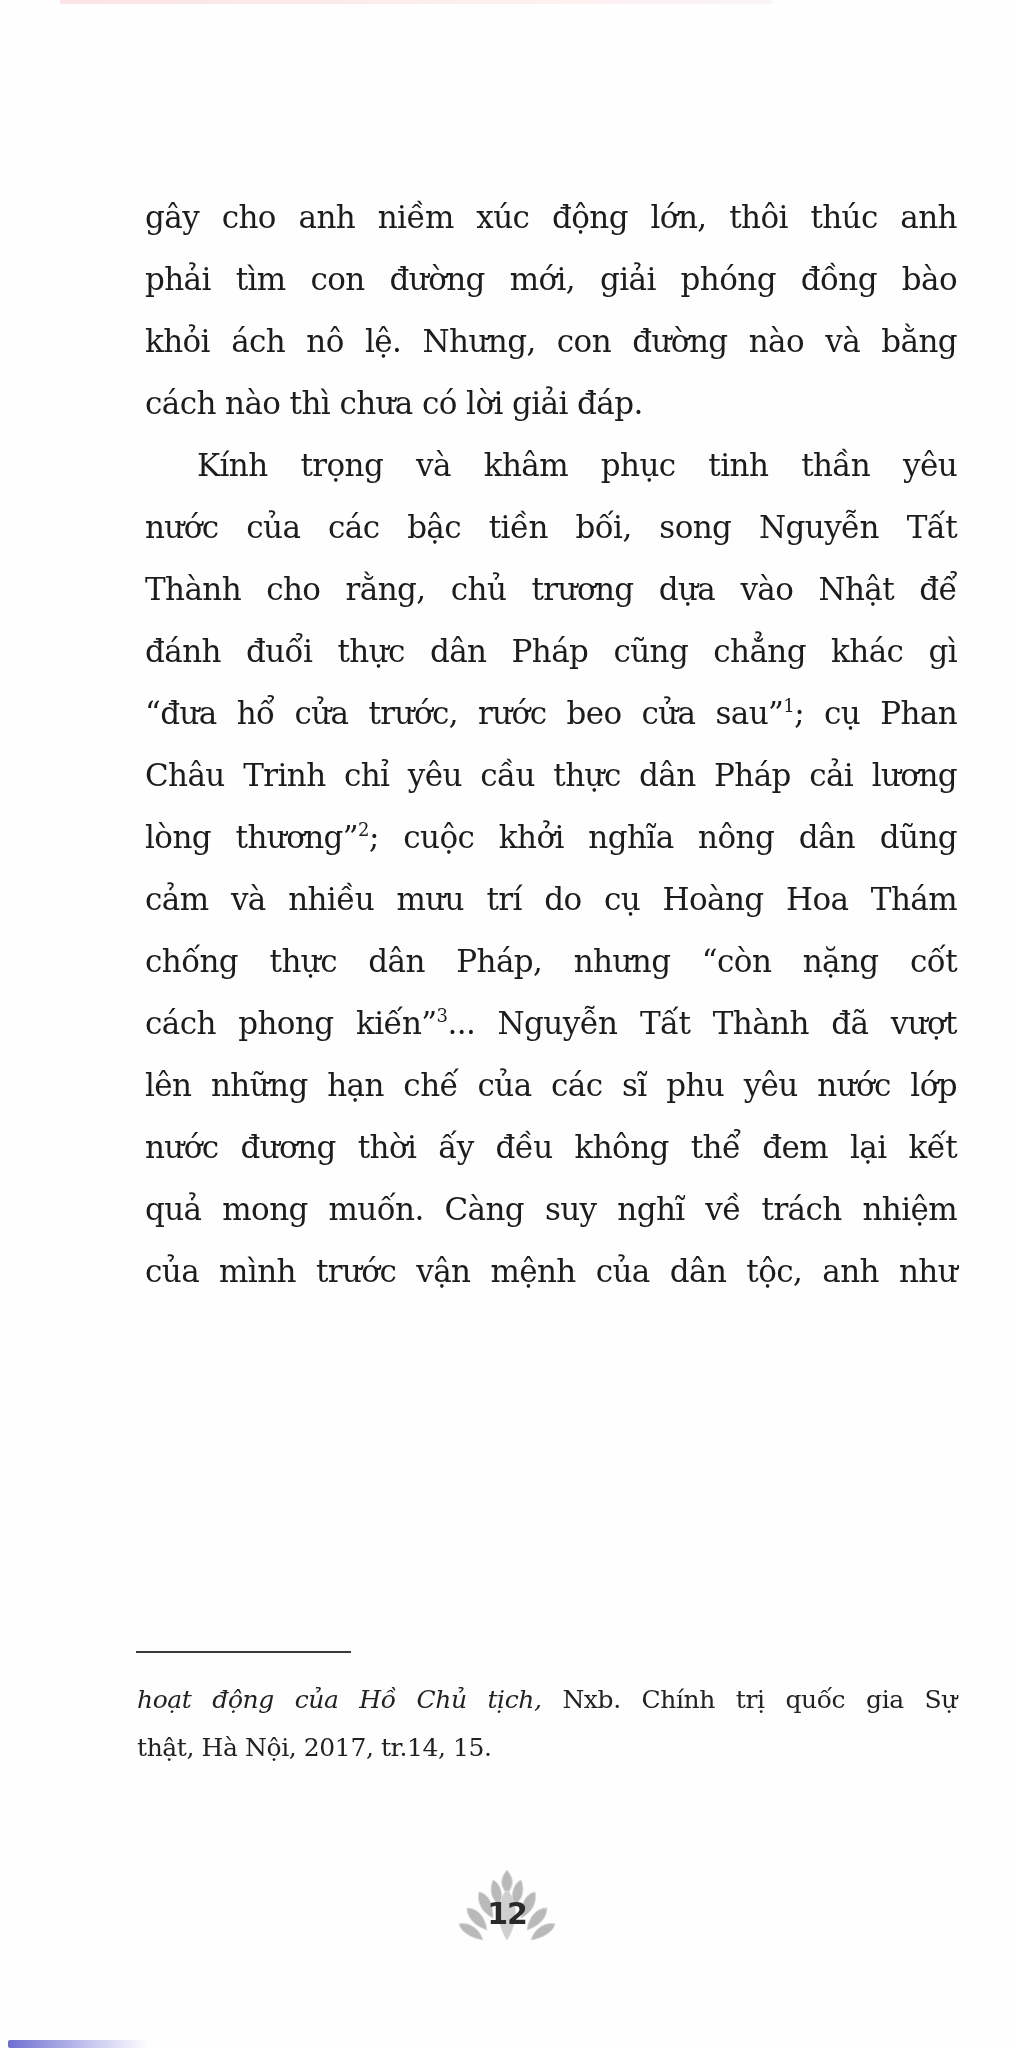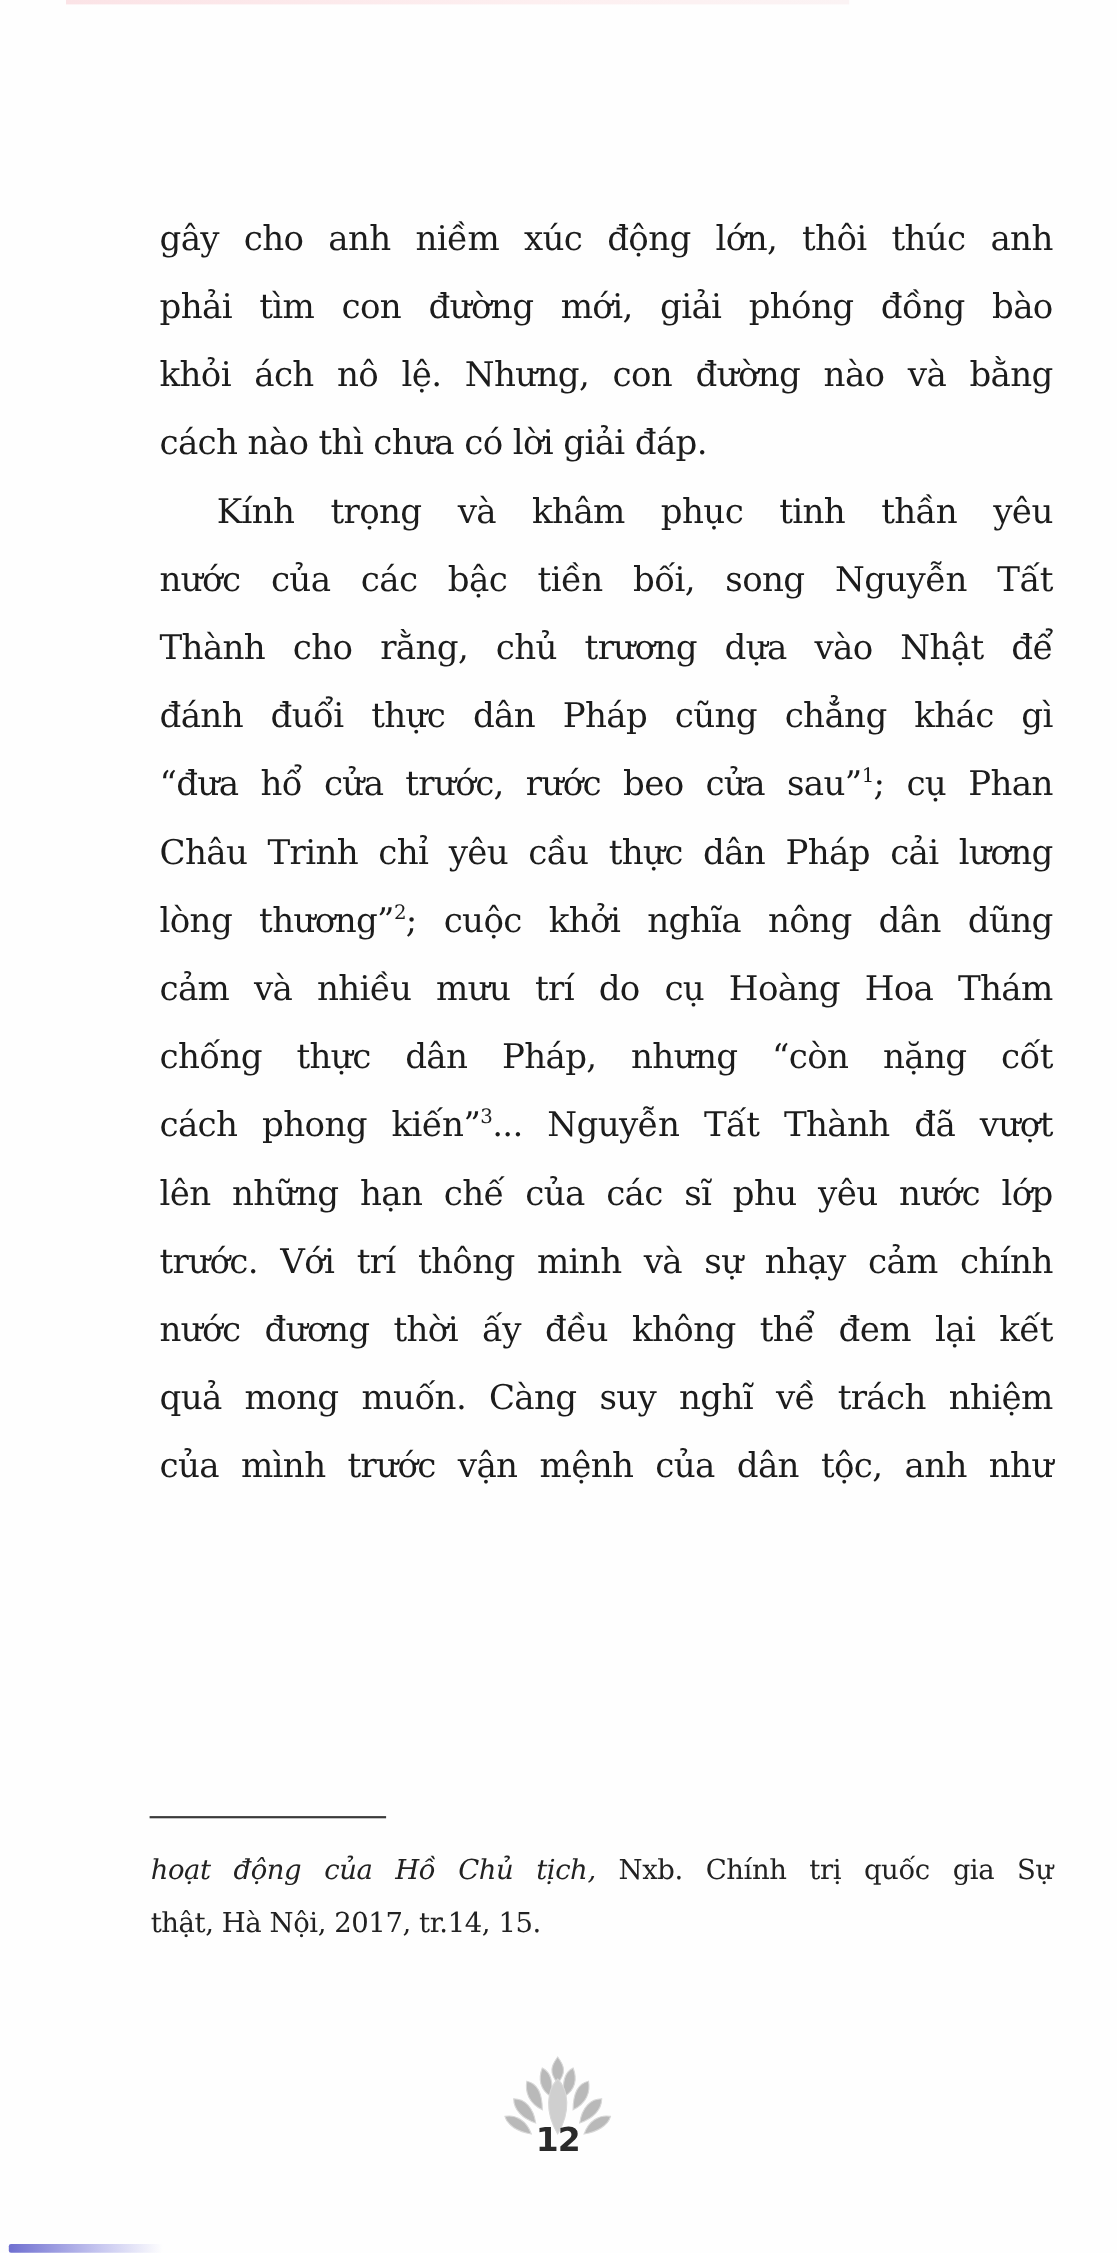--- a/index.html
+++ b/index.html
@@ -109,21 +109,20 @@
       left: 0;
       top: 26px;
       width: 100px;
       text-align: center;
       font-family: "DejaVu Sans", "Liberation Sans", sans-serif;
       font-weight: bold;
       font-size: 30px;
       line-height: 40px;
       color: #2a2a2a;
       letter-spacing: -1px;
-      margin-top: 32px;
     }
     .bottom-shadow {
       position: absolute;
       left: 8px;
       bottom: 0;
       width: 140px;
       height: 8px;
       background: linear-gradient(to right, #6f6fd0, #c8c8f0 60%, rgba(255,255,255,0));
       border-radius: 2px;
     }
@@ -143,21 +142,20 @@
     <span class="line">nước của các bậc tiền bối, song Nguyễn Tất</span>
     <span class="line">Thành cho rằng, chủ trương dựa vào Nhật để</span>
     <span class="line">đánh đuổi thực dân Pháp cũng chẳng khác gì</span>
     <span class="line"><span>“đưa hổ cửa trước, rước beo cửa sau”</span><sup>1</sup><span>; cụ Phan</span></span>
     <span class="line">Châu Trinh chỉ yêu cầu thực dân Pháp cải lương</span>
     <span class="line"><span>lòng thương”</span><sup>2</sup><span>; cuộc khởi nghĩa nông dân dũng</span></span>
     <span class="line">cảm và nhiều mưu trí do cụ Hoàng Hoa Thám</span>
     <span class="line">chống thực dân Pháp, nhưng “còn nặng cốt</span>
     <span class="line"><span>cách phong kiến”</span><sup>3</sup><span>... Nguyễn Tất Thành đã vượt</span></span>
     <span class="line">lên những hạn chế của các sĩ phu yêu nước lớp</span>
-    <span class="line">trước. Với trí thông minh và sự nhạy cảm chính</span>
     <span class="line">nước đương thời ấy đều không thể đem lại kết</span>
     <span class="line">quả mong muốn. Càng suy nghĩ về trách nhiệm</span>
     <span class="line">của mình trước vận mệnh của dân tộc, anh như</span>
   </div>
 
   <div class="rule"></div>
 
   <div class="footnote">
     <span class="fn-line"><i>hoạt động của Hồ Chủ tịch,</i><span> Nxb. Chính trị quốc gia Sự</span></span>
     <span class="fn-line last">thật, Hà Nội, 2017, tr.14, 15.</span>

